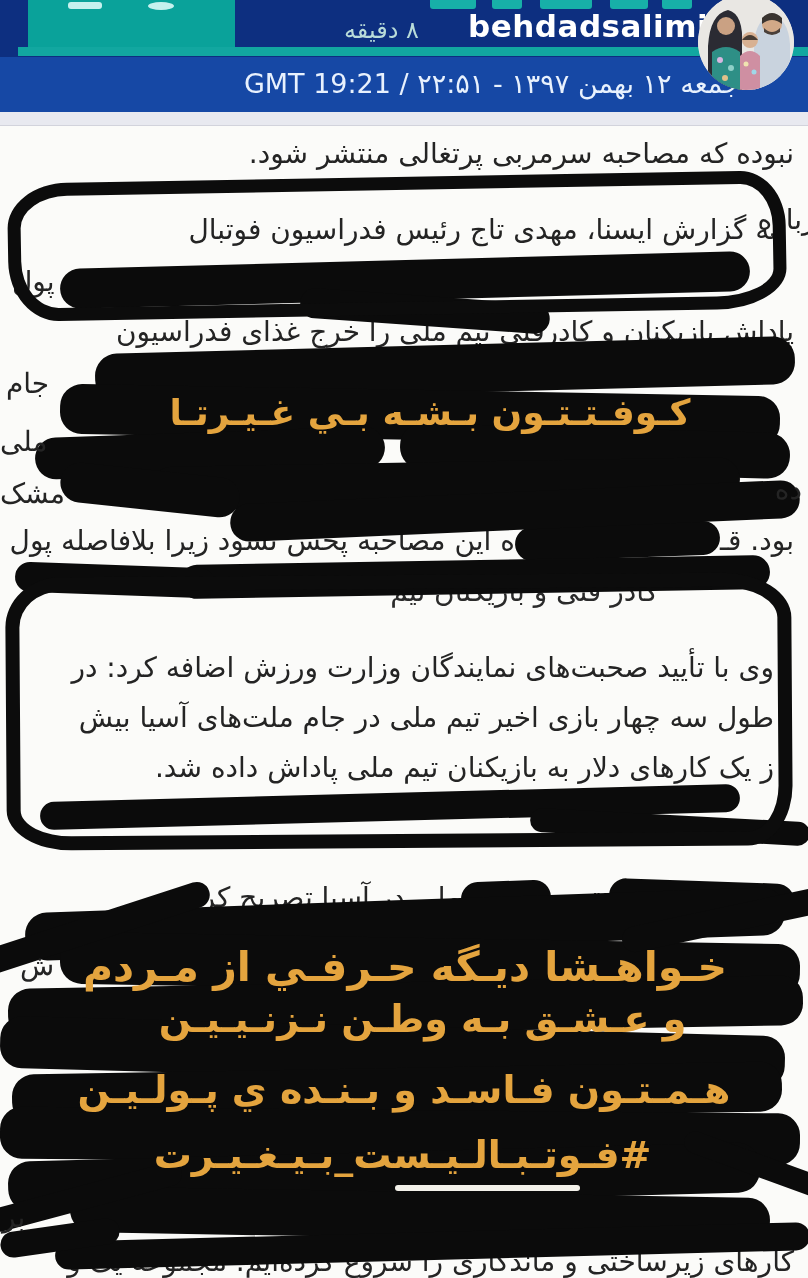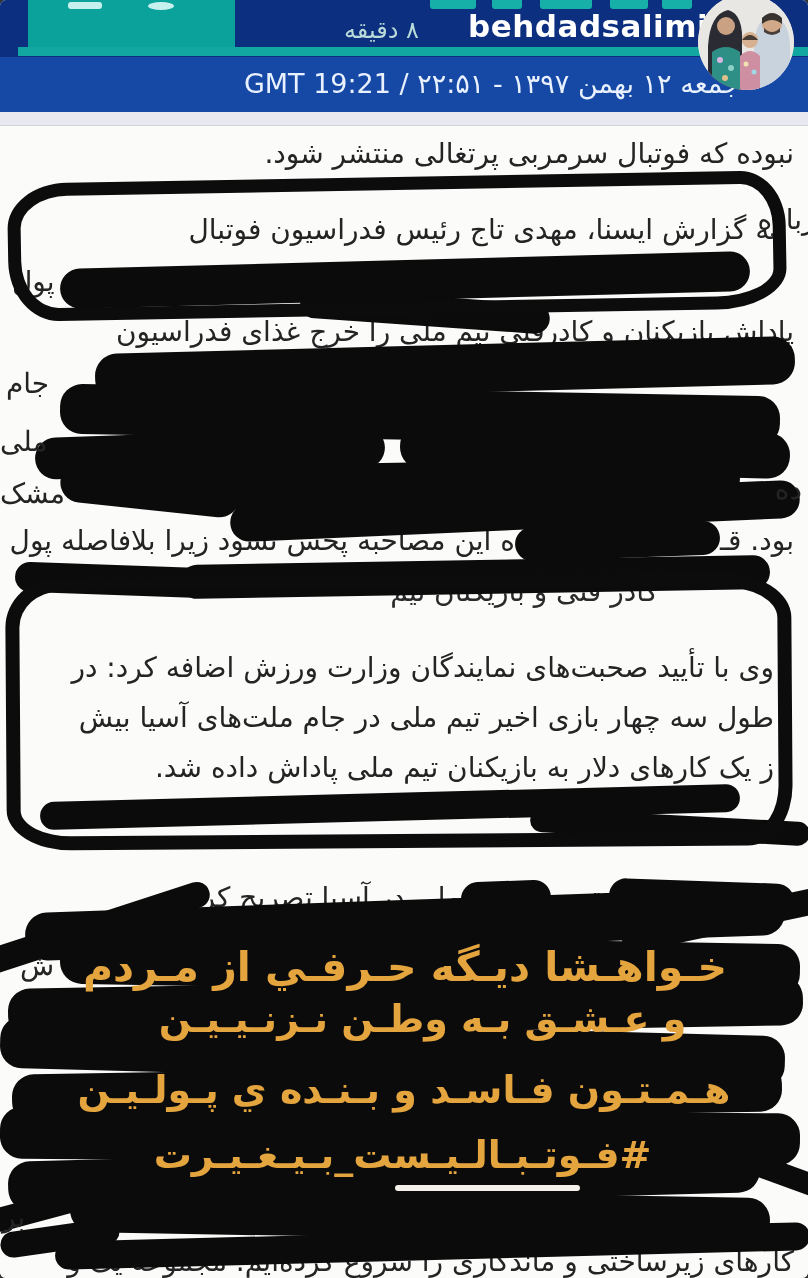--- a/index.html
+++ b/index.html
@@ -1,17 +1,17 @@
 <!DOCTYPE html>
 <html lang="fa"><head>
 <meta charset="utf-8">
 <style>
   html,body{margin:0;padding:0;background:#333;}
   .screen{position:relative;width:808px;height:1278px;overflow:hidden;
-          font-family:"DejaVu Sans",sans-serif;background:#fbfbf9;margin:0 auto;border-radius:6px;}
+          font-family:"DejaVu Sans",sans-serif;background:#fbfbf9;margin:0 auto;}
   
   .hdr{position:absolute;left:0;top:0;width:808px;height:57px;background:#0d2f80;z-index:30;}
   .hdr-logo{position:absolute;left:28px;top:0;width:207px;height:47px;background:#0aa29a;}
   .hdr-logo i{position:absolute;background:#e8fffd;border-radius:3px;opacity:.85;}
   .hdr-frag{position:absolute;top:0;height:9px;background:#17b0a8;border-radius:0 0 3px 3px;}
   .time-ago{position:absolute;left:344px;top:16px;color:#b9dcd9;font-size:24px;direction:rtl;}
   .uname{position:absolute;left:468px;top:8px;color:#ffffff;font-size:31px;font-weight:bold;letter-spacing:.5px;}
   .teal-line{position:absolute;left:18px;top:47px;width:790px;height:9px;background:#12a7a0;z-index:31;}
   .avatar{position:absolute;left:698px;top:-6px;width:96px;height:96px;border-radius:50%;overflow:hidden;z-index:40;background:#e8e6e2;}
   .datebar{position:absolute;left:0;top:57px;width:808px;height:55px;background:#1648a5;z-index:29;}
@@ -76,21 +76,21 @@
     </svg>
   </div>
 
   <div class="datebar">
     <div class="dt">جمعه ۱۲ بهمن ۱۳۹۷ - ۲۲:۵۱  /  GMT 19:21</div>
   </div>
   <div class="sep"></div>
 
   <div class="article">
 
-    <div class="ln" style="right:14px;top:8px">نبوده که فوتبال سرمربی پرتغالی منتشر شود.</div>
+    <div class="ln" style="right:14px;top:8px">نبوده که مصاحبه سرمربی پرتغالی منتشر شود.</div>
     <div class="ln" style="right:30px;top:84px">به گزارش ایسنا، مهدی تاج رئیس فدراسیون فوتبال</div>
     <div class="ln frag" style="right:-20px;top:74px">درباره</div>
     <div class="ln frag" style="left:12px;top:136px">پول</div>
     <div class="ln" style="right:14px;top:186px">پاداش بازیکنان و کادرفنی تیم ملی را خرج غذای فدراسیون</div>
 
     <div class="ln frag-top" style="left:6px;top:238px;position:absolute">جام</div>
     <div class="ln frag-top" style="left:0px;top:296px">ملی</div>
     <div class="ln frag-top" style="left:0px;top:348px">مشک</div>
     <div class="ln frag-top" style="right:6px;top:344px">ده</div>
 
@@ -138,20 +138,21 @@
     <div class="scr" style="left:0px;top:985px;width:800px;height:52px;transform:rotate(0.5deg)"></div>
     <div class="scr" style="left:8px;top:1027px;width:752px;height:50px;transform:rotate(-1.5deg)"></div>
     <div class="scr" style="left:70px;top:1067px;width:700px;height:46px;transform:rotate(1deg)"></div>
     <div class="scr" style="left:-25px;top:790px;width:240px;height:26px;transform:rotate(-18deg)"></div>
     <div class="scr" style="left:620px;top:782px;width:210px;height:26px;transform:rotate(-12deg)"></div>
     <div class="scr" style="left:-15px;top:1060px;width:200px;height:24px;transform:rotate(-15deg)"></div>
     <div class="scr" style="left:680px;top:1030px;width:160px;height:22px;transform:rotate(20deg)"></div>
     <div class="scr" style="left:55px;top:1107px;width:755px;height:28px;transform:rotate(-1.5deg)"></div>
     <div class="scr" style="left:0px;top:1100px;width:120px;height:26px;transform:rotate(-8deg)"></div>
 
+    <div class="orange" style="left:140px;top:267px;width:580px;font-size:36px">کـوفـتـتـون بـشـه بـي غـيـرتـا</div>
     <div class="orange" style="left:150px;top:872px;width:545px;font-size:38px">و عـشـق بـه وطـن نـزنـيـيـن</div>
     <div class="orange" style="left:15px;top:818px;width:780px;font-size:41px">خـواهـشا ديـگه حـرفـي از مـردم</div>
     <div class="orange" style="left:135px;top:1008px;width:535px;font-size:38px">#فـوتـبـالـيـست_بـيـغـيـرت</div>
     <div class="orange" style="left:20px;top:943px;width:768px;font-size:38px">هـمـتـون فـاسـد و بـنـده ي پـولـيـن</div>
     <div class="o-underline" style="left:395px;top:1060px;width:185px;height:6px"></div>
   </div>
 
 </div>
 
 </body></html>

